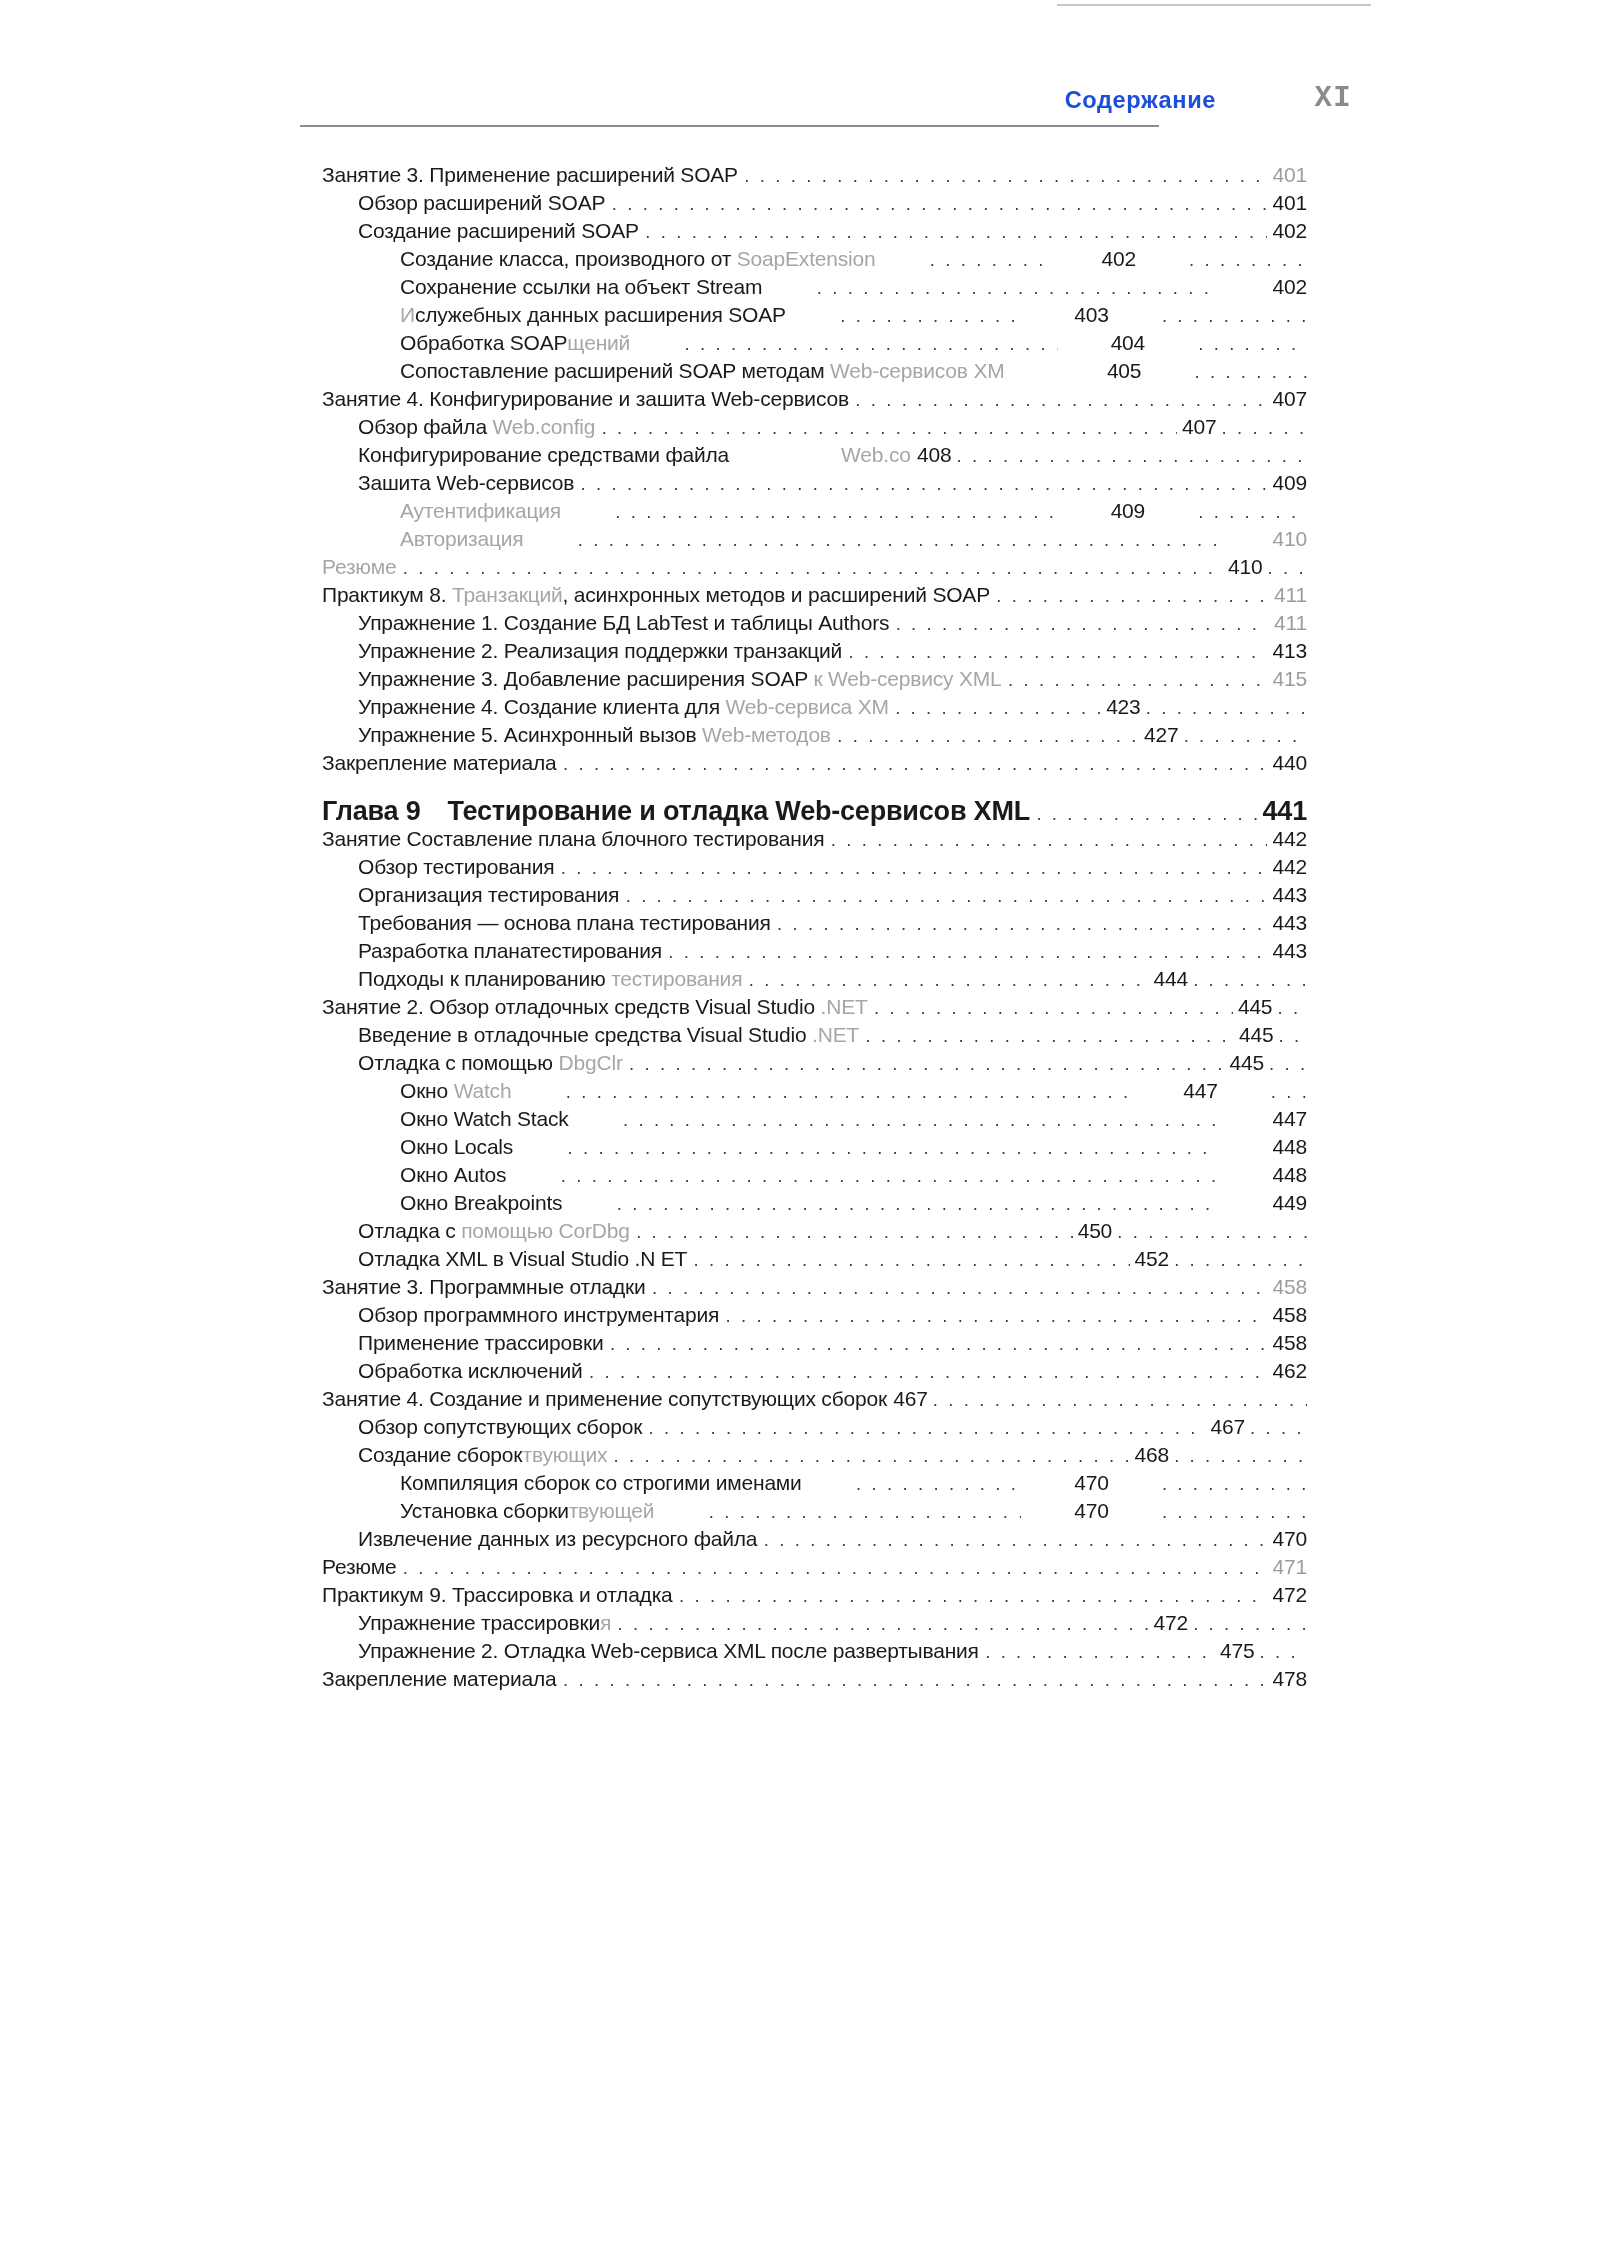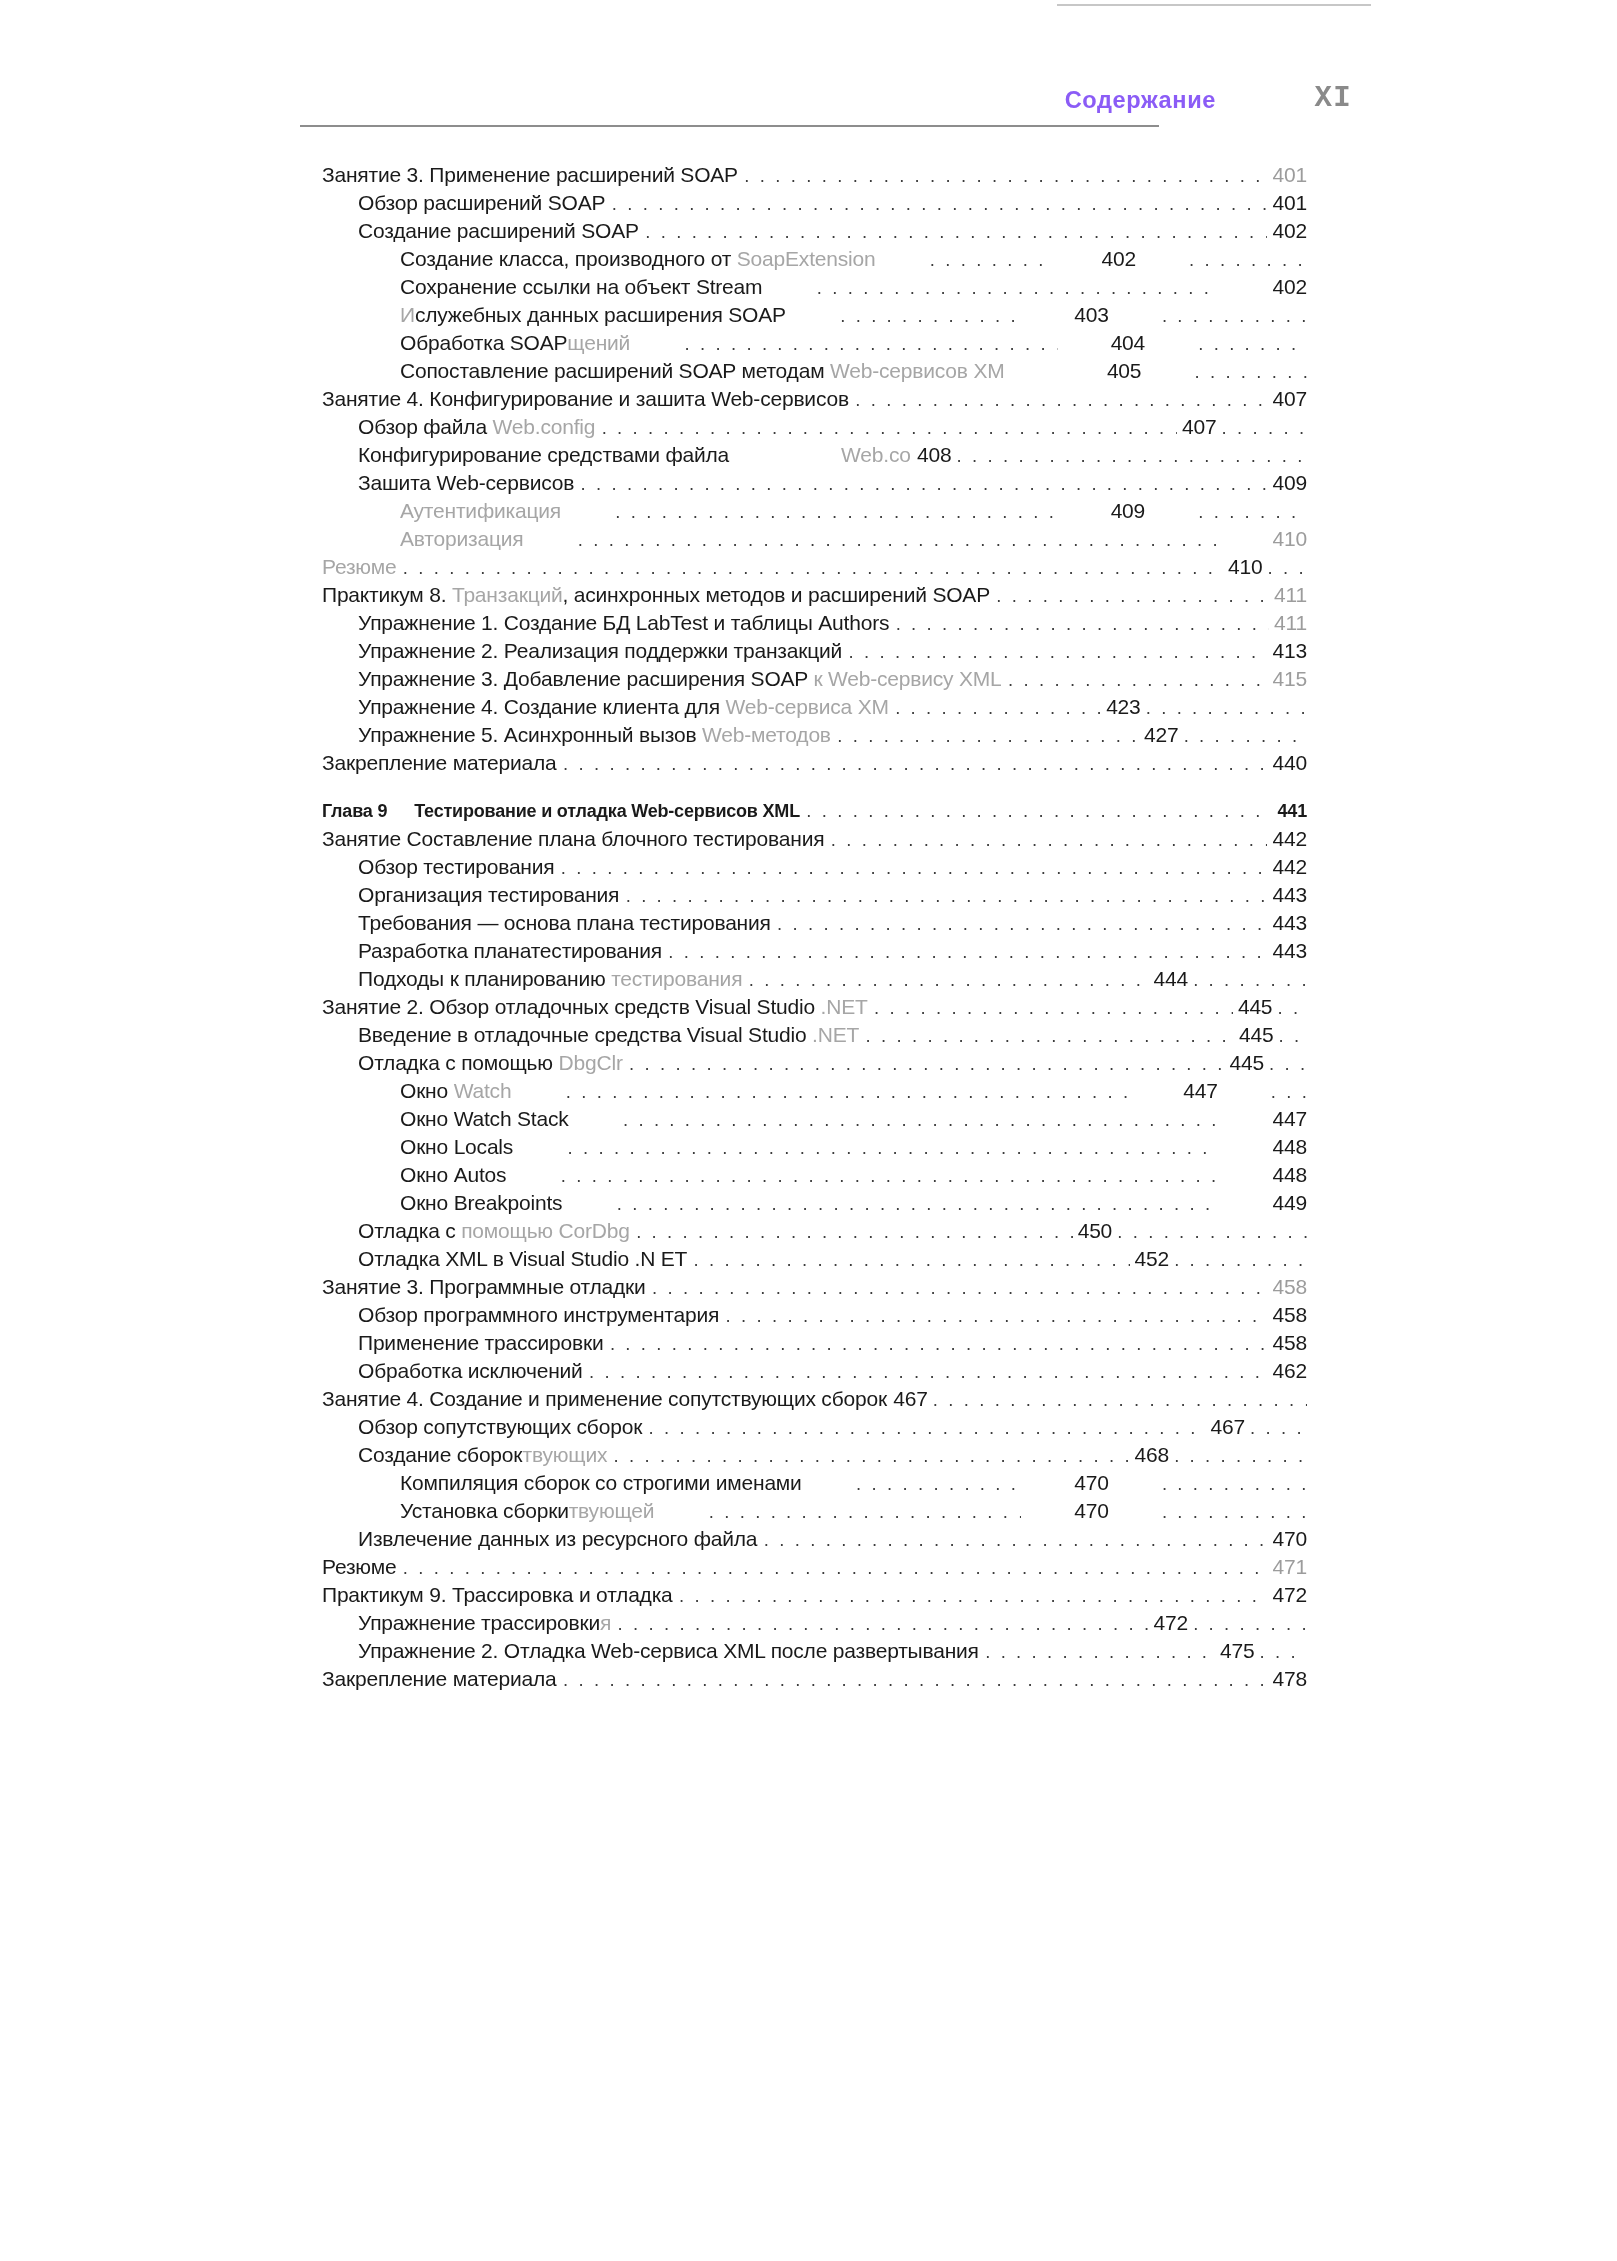--- a/index.html
+++ b/index.html
@@ -7,39 +7,39 @@
     position:relative;
     width:1617px;height:2261px;
     background:#ffffff;
     font-family:"Liberation Sans","DejaVu Sans",sans-serif;
     color:#1a1a1a;
     overflow:hidden;
   }
   .topmark{position:absolute;top:3.8px;left:1057px;width:314px;height:1.9px;background:#c7c7c7;}
   .hdr-title{
     position:absolute;top:87px;right:401px;
-    font-size:23.6px;font-weight:bold;color:#8b5cf6;letter-spacing:0.6px;
+    font-size:23.6px;font-weight:bold;color:#1d4ed8;letter-spacing:0.6px;
   }
   .hdr-page{
     position:absolute;top:82px;right:265px;
     font-size:29px;font-weight:bold;color:#8a8a8a;letter-spacing:1.3px;font-family:Liberation Mono, monospace;
   }
   .hdr-rule{position:absolute;top:125px;left:300px;width:859px;height:1.9px;background:#8d8d8d;}
   .toc{
     position:absolute;top:161px;left:322px;width:985px;text-align:right;
   }
   .row{
     display:flex;align-items:baseline;
     height:28px;line-height:28px;
     font-size:21px;letter-spacing:-0.2px;
     white-space:nowrap;
   }
   .row.lvl1{padding-left:36px;}
   .row.lvl2{padding-left:78px;gap:48px;}
-  .row.bold{font-weight:bold;font-size:18px;}
+  .row.bold{font-weight:bold;font-size:27px;}
   .row.gap{margin-top:20.4px;}
   .title{flex:0 0 auto;}
   .faded{color:#a6a6a6;}
   .lead{
     flex:1 1 auto;overflow:hidden;white-space:nowrap;
     color:#3c3c3c;font-size:18.5px;font-weight:normal;letter-spacing:2.6px;
     margin:0 5.1px 0 6.4px;
   }
   .lead::after{
     content:". . . . . . . . . . . . . . . . . . . . . . . . . . . . . . . . . . . . . . . . . . . . . . . . . . . . . . . . . . . . . . . . . . . . . . . . . . . . . . . . . . . . . . . . . . . . ";

